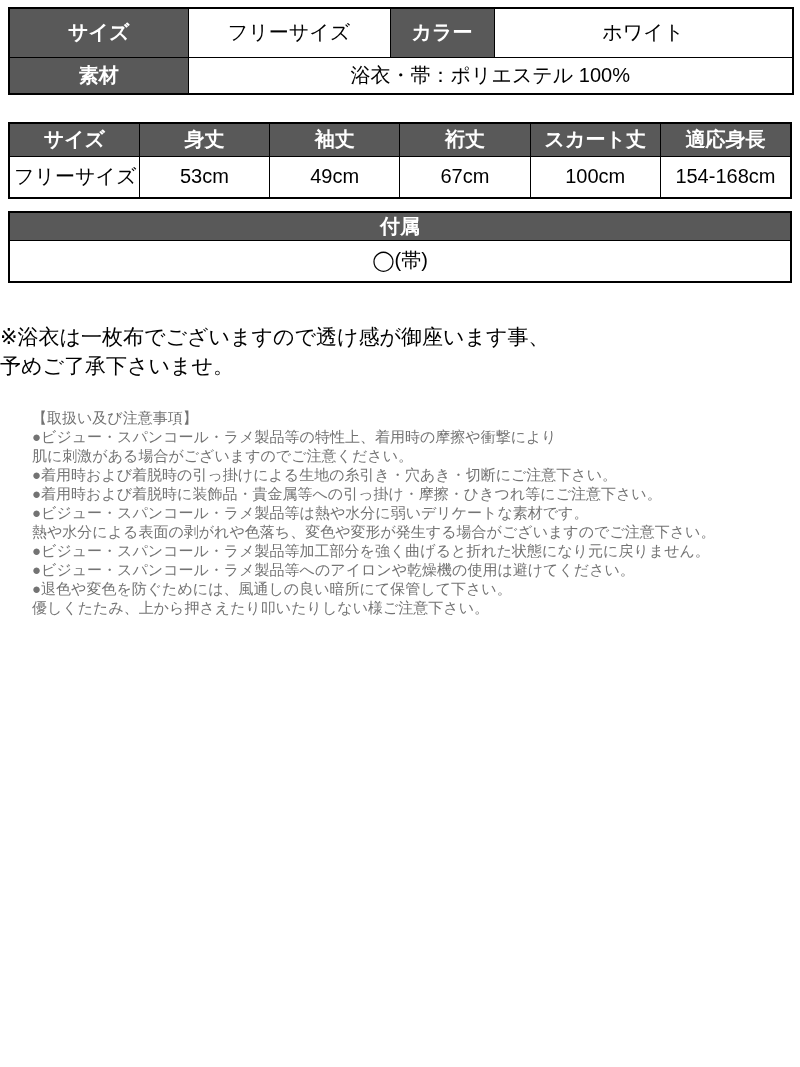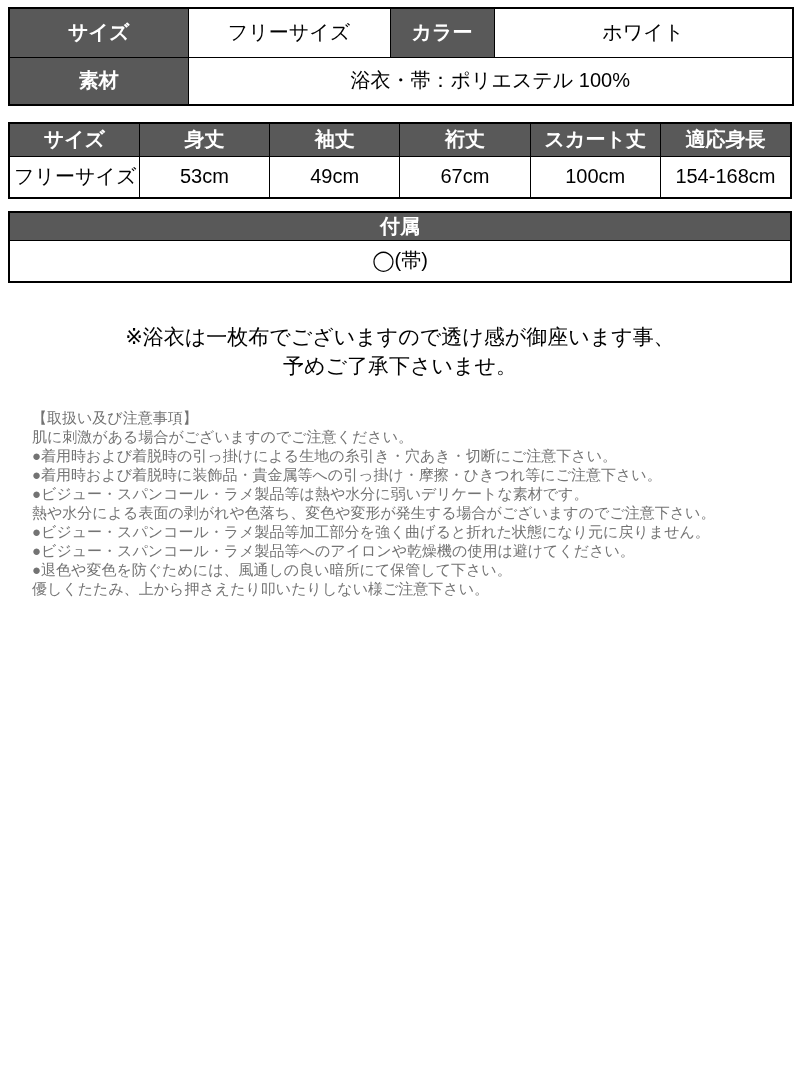--- a/index.html
+++ b/index.html
@@ -36,36 +36,35 @@
   th, td.hd {
     background: #595959;
     color: #ffffff;
     font-weight: bold;
   }
   td { font-weight: normal; }
   td.hd { font-weight: bold; }
 
   .t1 { top: 7px; }
   .t1 tr.r1 { height: 49px; }
-  .t1 tr.r2 { height: 48px; }
+  .t1 tr.r2 { height: 37px; }
 
   .t2 { top: 122px; }
   .t2 tr.hr { height: 33px; }
   .t2 tr.br { height: 42px; }
 
   .t3 { top: 211px; }
   .t3 tr.hr { height: 16px; }
   .t3 tr.br { height: 41px; }
 
   .notice {
     position: absolute;
     top: 322px;
     left: 0;
     width: 800px;
-    text-align: center;
     font-size: 21px;
     line-height: 29px;
     color: #000000;
   }
   .precautions {
     position: absolute;
     top: 408px;
     left: 32px;
     width: 750px;
     font-size: 15px;
@@ -140,20 +139,21 @@
   </tbody>
     </table>
 
   <div class="notice">
     <div>※浴衣は一枚布でございますので透け感が御座います事、</div>
     <div>予めご了承下さいませ。</div>
   </div>
 
   <div class="precautions">
     <div>【取扱い及び注意事項】</div>
+    <div>●ビジュー・スパンコール・ラメ製品等の特性上、着用時の摩擦や衝撃により</div>
     <div>肌に刺激がある場合がございますのでご注意ください。</div>
     <div>●着用時および着脱時の引っ掛けによる生地の糸引き・穴あき・切断にご注意下さい。</div>
     <div>●着用時および着脱時に装飾品・貴金属等への引っ掛け・摩擦・ひきつれ等にご注意下さい。</div>
     <div>●ビジュー・スパンコール・ラメ製品等は熱や水分に弱いデリケートな素材です。</div>
     <div>熱や水分による表面の剥がれや色落ち、変色や変形が発生する場合がございますのでご注意下さい。</div>
     <div>●ビジュー・スパンコール・ラメ製品等加工部分を強く曲げると折れた状態になり元に戻りません。</div>
     <div>●ビジュー・スパンコール・ラメ製品等へのアイロンや乾燥機の使用は避けてください。</div>
     <div>●退色や変色を防ぐためには、風通しの良い暗所にて保管して下さい。</div>
     <div>優しくたたみ、上から押さえたり叩いたりしない様ご注意下さい。</div>
   </div>

